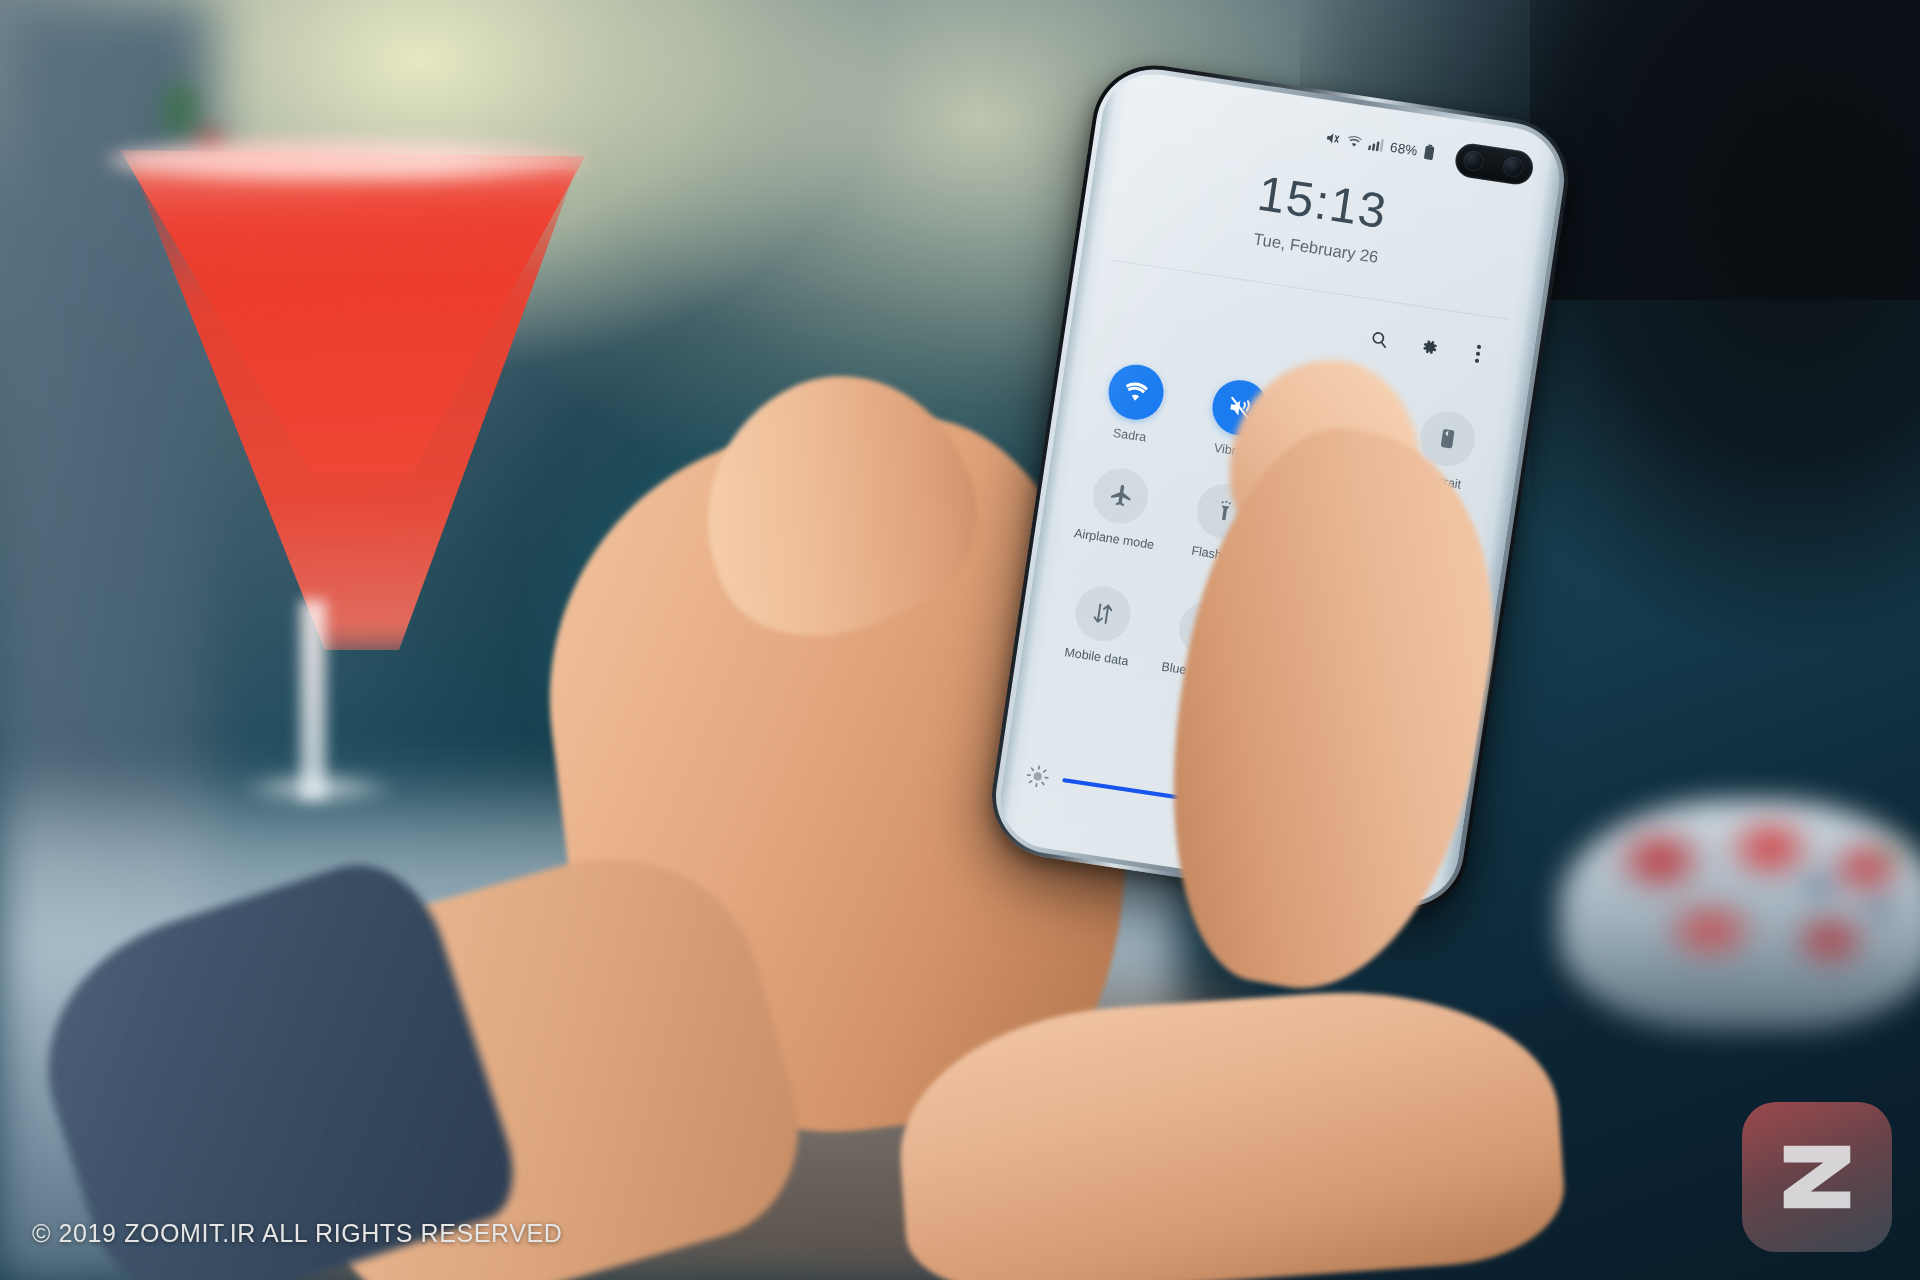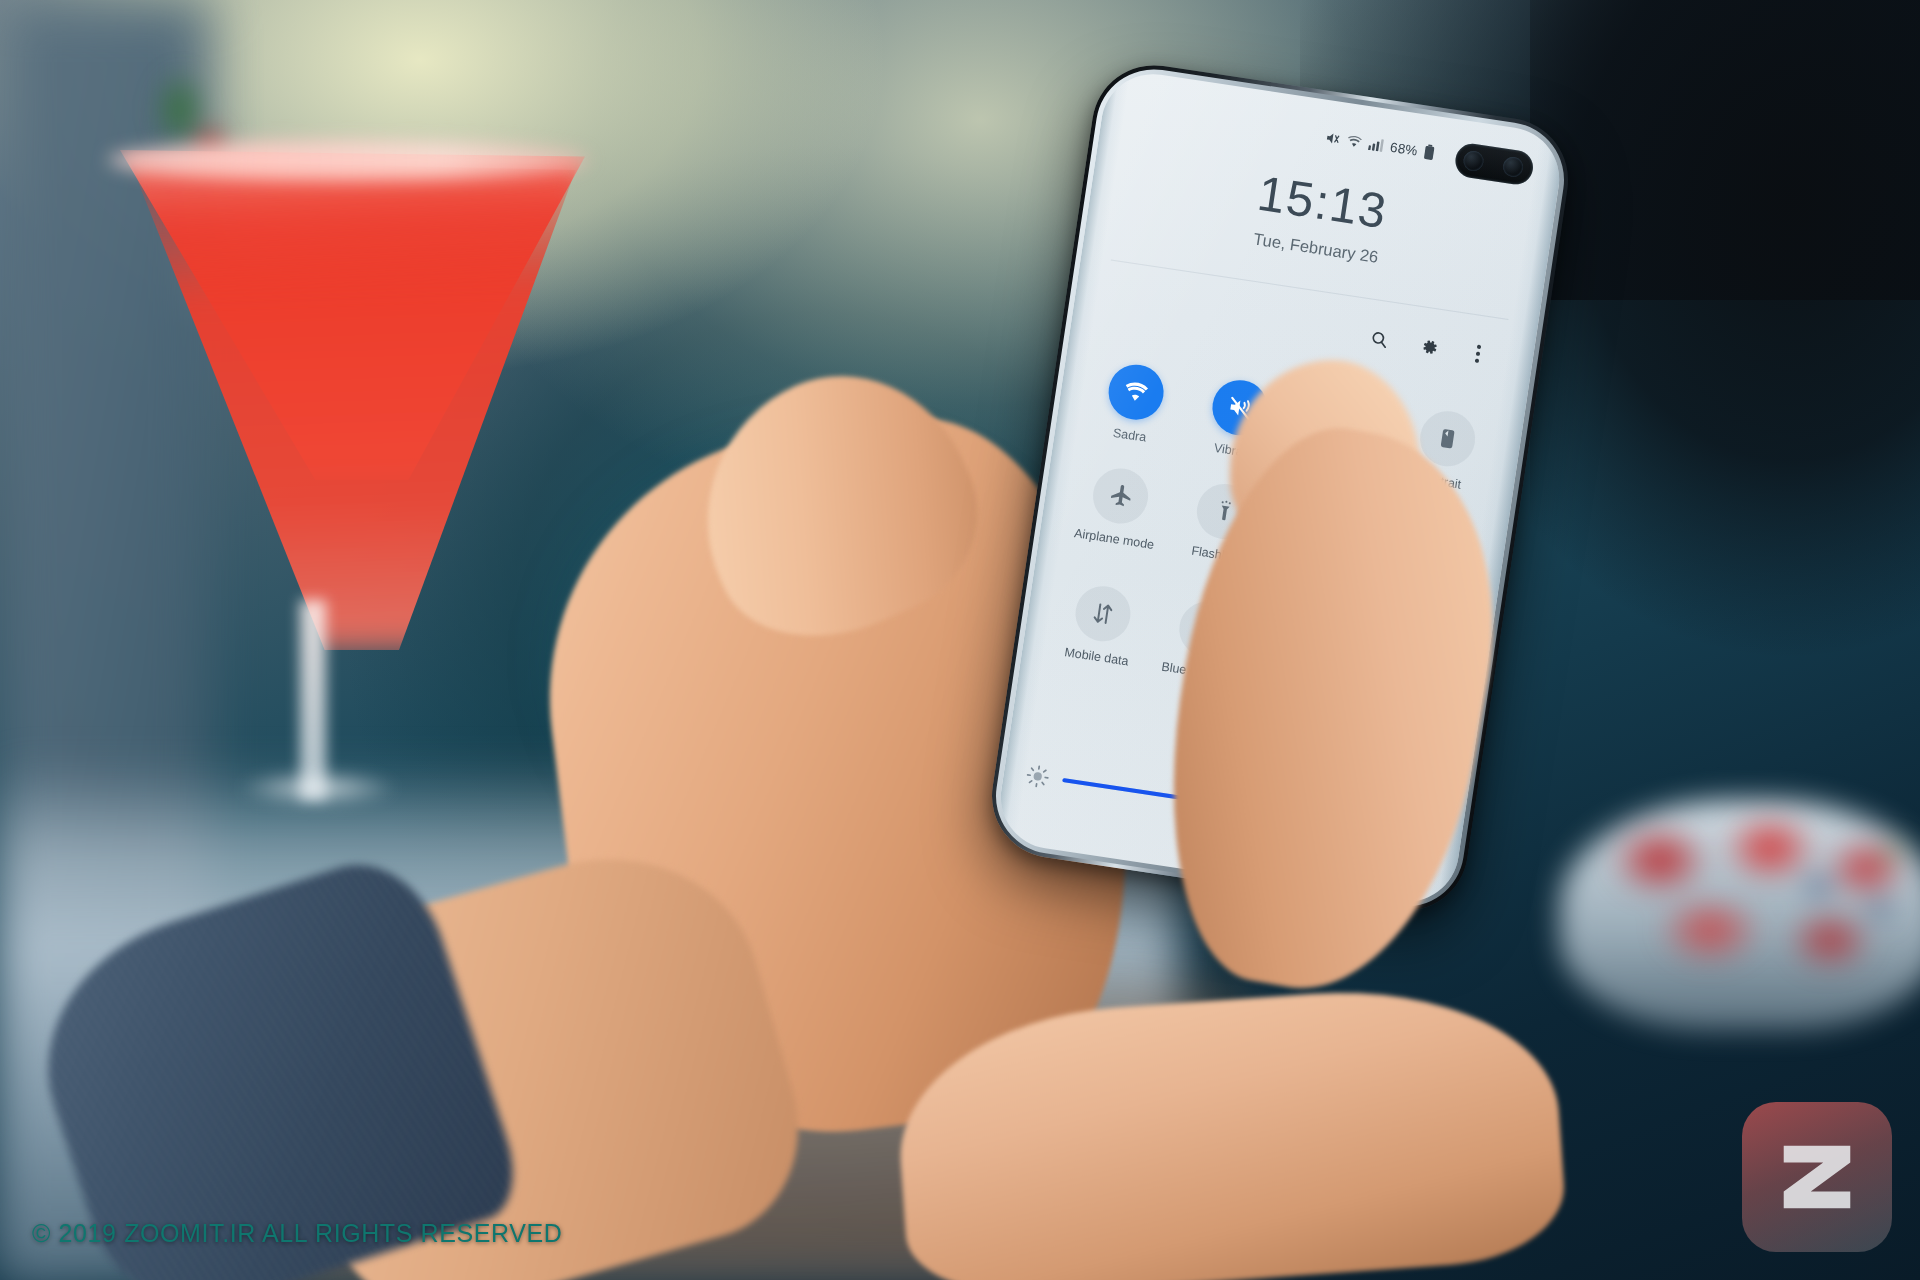--- a/index.html
+++ b/index.html
@@ -171,21 +171,21 @@
   .track{position:relative;flex:1;height:4px;border-radius:2px;
     background:linear-gradient(90deg,#bcd4ea 0%,#c9d6e4 60%,#f0b8b8 100%);}
   .fill{position:absolute;left:0;top:0;height:4px;border-radius:2px;background:#1552f0;}
   .knob{position:absolute;top:50%;width:21px;height:21px;border-radius:50%;background:#1570f0;
     transform:translate(-50%,-50%);box-shadow:0 1px 4px rgba(0,0,0,0.2);}
   .chev{width:22px;height:22px;flex:0 0 auto;color:#56636e;display:flex;align-items:center;justify-content:center;}
 
   .navhint{position:absolute;left:50%;transform:translateX(-50%);bottom:16px;width:46px;height:3px;border-radius:2px;background:rgba(130,110,100,0.35);}
 
   
-  .copyright{position:absolute;left:32px;bottom:32px;color:#0f766e;font-size:25px;letter-spacing:0.6px;
+  .copyright{position:absolute;left:32px;bottom:32px;color:#e5e5e5;font-size:25px;letter-spacing:0.6px;
     text-shadow:0 1px 4px rgba(0,0,0,0.5);}
   .logo{position:absolute;right:28px;bottom:28px;width:150px;height:150px;border-radius:34px;
     background:linear-gradient(158deg, rgba(196,84,84,0.78) 0%, rgba(178,96,96,0.55) 45%, rgba(150,150,155,0.35) 100%);
     display:flex;align-items:center;justify-content:center;}
   .logo-z{width:104px;height:104px;}
 </style>
 </head>
 <body>
 
 <div id="stage">

